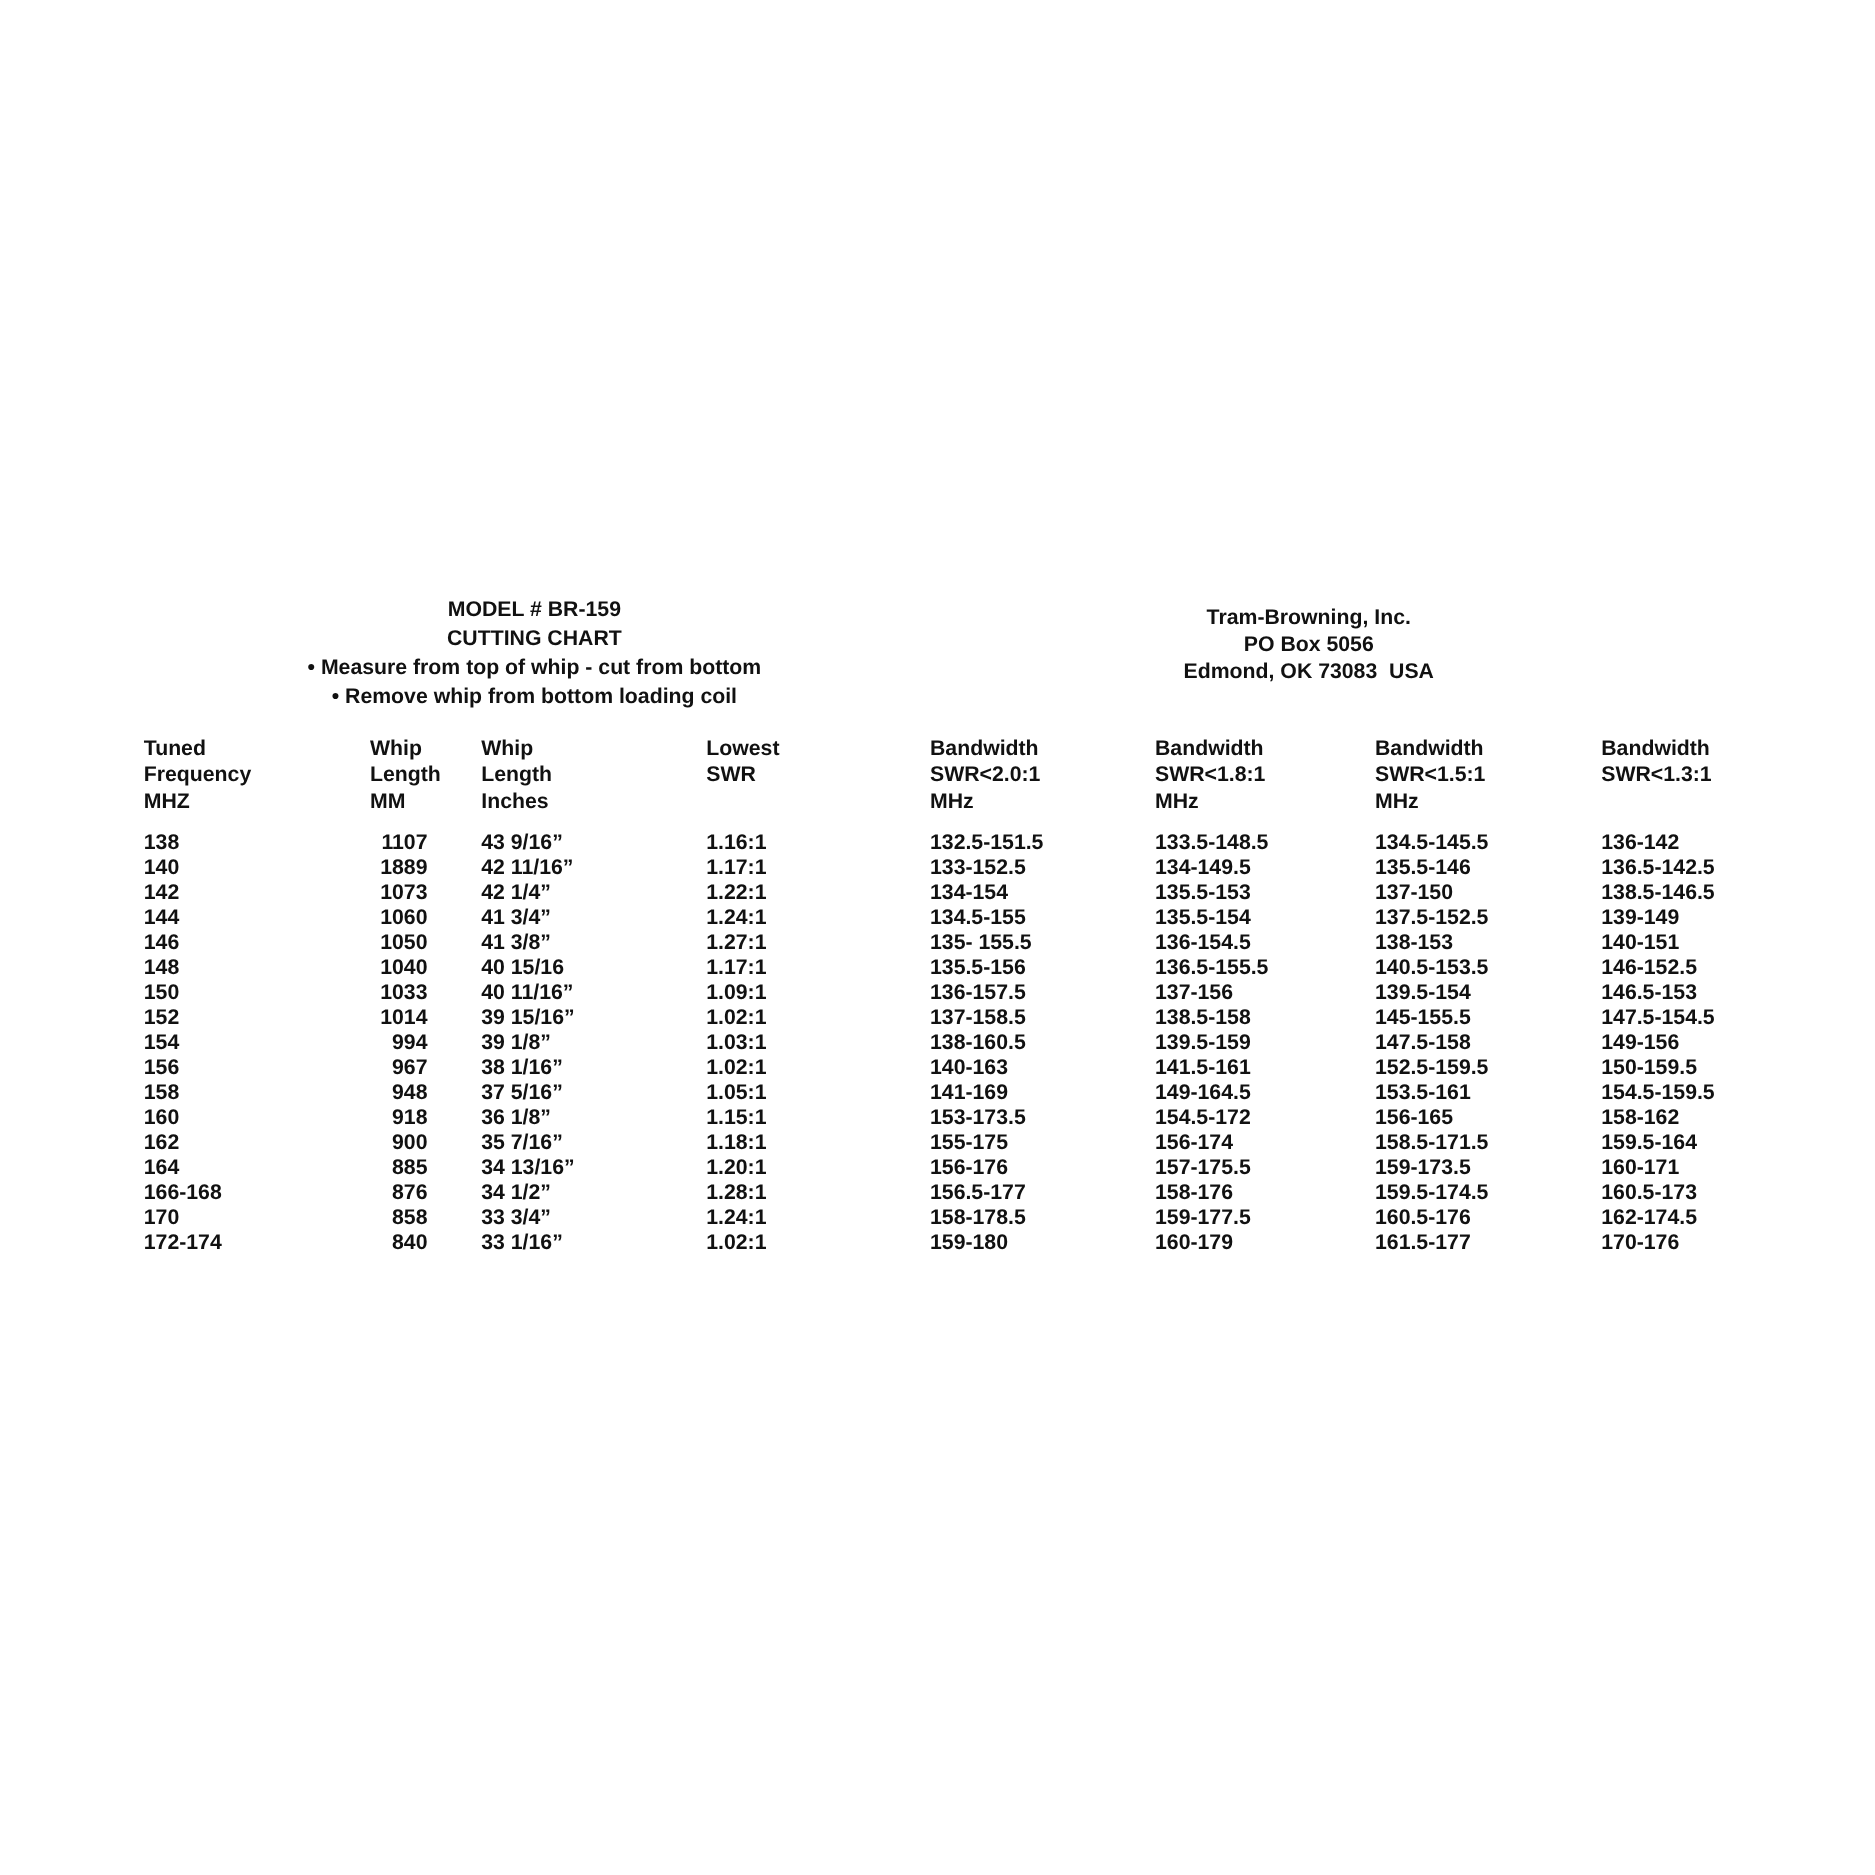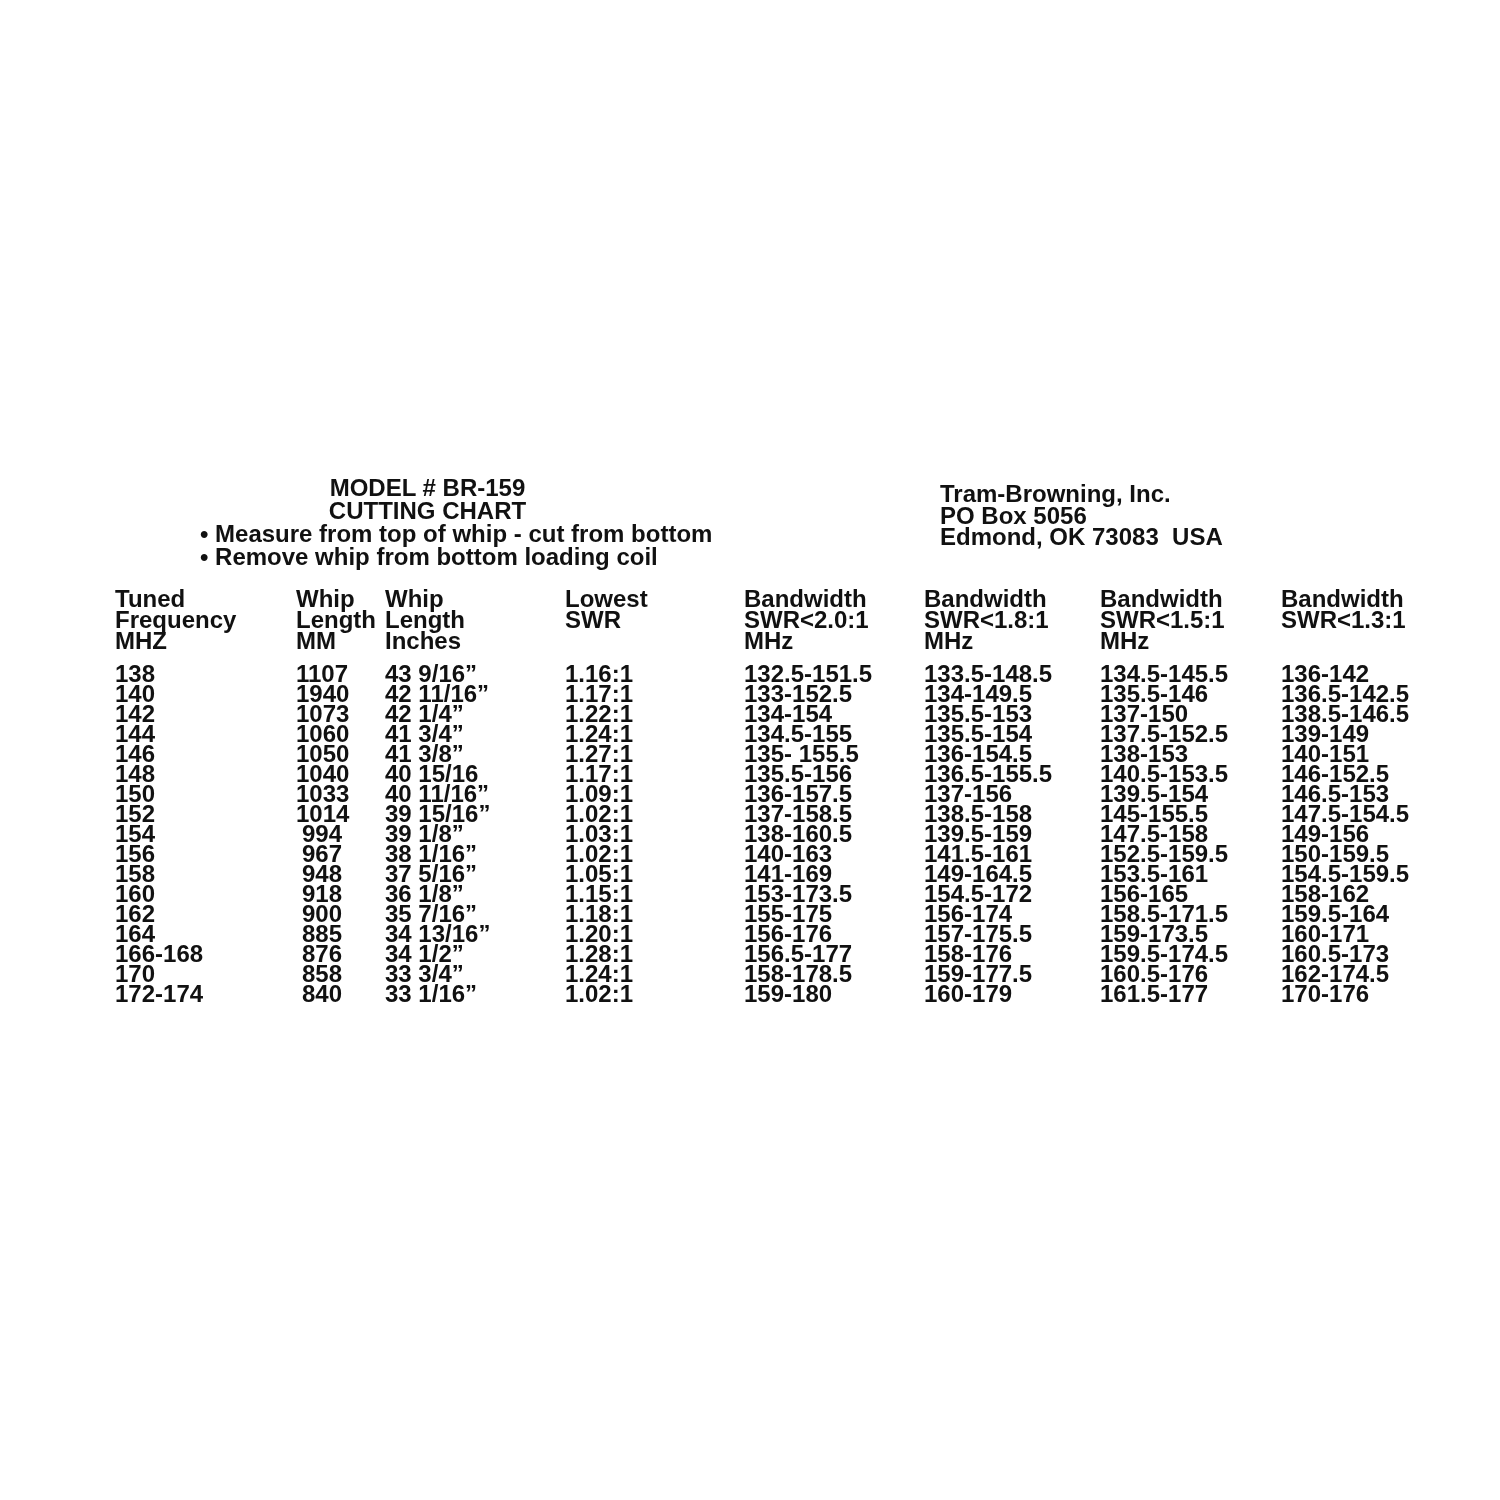--- a/index.html
+++ b/index.html
@@ -9,38 +9,39 @@
   }
   .page {
     position: relative;
     width: 1500px;
     height: 1500px;
     background: #ffffff;
     overflow: hidden;
     font-family: "Liberation Sans", sans-serif;
     font-weight: bold;
     color: #111111;
-    font-size: 24px;
+    font-size: 17px;
   }
   .page .line, .title-block div, .company-block div {
     white-space: pre;
   }
   .title-block {
     position: absolute;
     left: 200px;
     top: 476px;
     width: 455px;
     text-align: center;
     line-height: 23px;
   }
   .company-block {
     position: absolute;
-    left: 940px;
+    left: 882px;
     top: 483px;
     width: 330px;
+    text-align: center;
     line-height: 21.5px;
   }
   .table {
     position: absolute;
     left: 0;
     top: 588px;
     width: 1412px;
     height: 440px;
   }
   .col {
@@ -118,21 +119,21 @@
         </div>
       </div>
       <div class="col col2">
         <div class="col-header">
           <div class="line">Whip</div>
           <div class="line">Length</div>
           <div class="line">MM</div>
         </div>
         <div class="col-values">
           <div class="line">1107</div>
-          <div class="line">1940</div>
+          <div class="line">1889</div>
           <div class="line">1073</div>
           <div class="line">1060</div>
           <div class="line">1050</div>
           <div class="line">1040</div>
           <div class="line">1033</div>
           <div class="line">1014</div>
           <div class="line">994</div>
           <div class="line">967</div>
           <div class="line">948</div>
           <div class="line">918</div>

